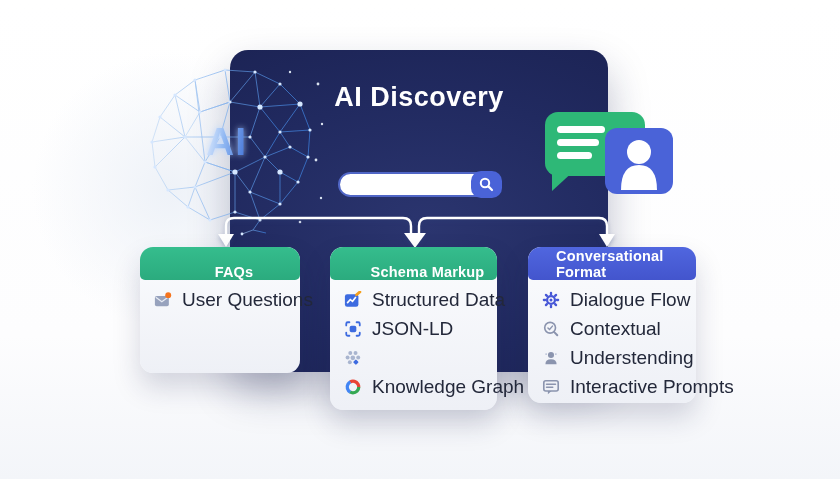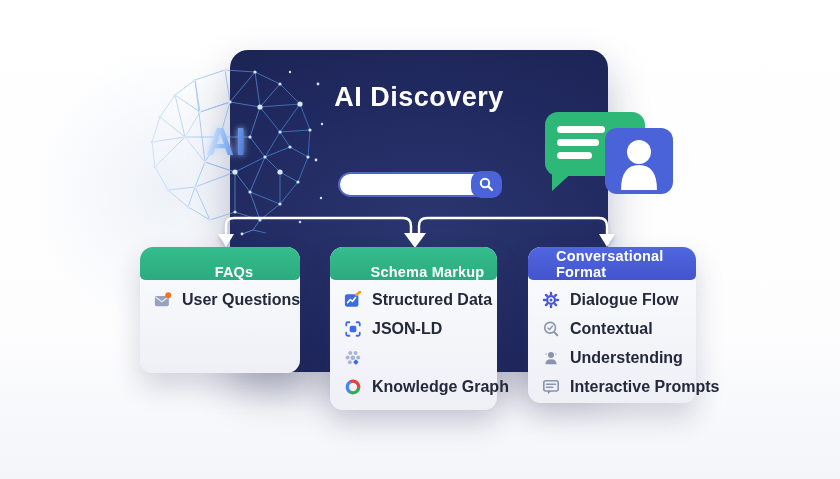--- a/index.html
+++ b/index.html
@@ -67,21 +67,21 @@
   .card-header{
     height:33px;border-radius:13px 13px 5px 5px;
     display:flex;align-items:flex-end;justify-content:center;
     color:#ffffff;font-size:14.5px;font-weight:700;letter-spacing:.2px;padding-left:28px;
   }
   .card-header.green{background:linear-gradient(180deg,#35bd8d,#2bab7e);}
   .card-header.blue{background:linear-gradient(180deg,#5066df,#4355cd);}
   .card-body{padding:5px 8px 6px 14px;}
   .item{display:flex;align-items:center;height:29px;gap:10px;}
   .item .ico{width:18px;height:18px;flex:0 0 18px;display:flex;align-items:center;justify-content:center;}
-  .item .lbl{font-size:16px;font-weight:700;color:#23283a;white-space:nowrap;text-align:center;}
+  .item .lbl{font-size:19px;font-weight:400;color:#23283a;white-space:nowrap;text-align:center;}
   #card-faqs{left:140px;top:247px;width:160px;height:126px;}
   #card-schema{left:330px;top:247px;width:167px;height:163px;}
   #card-conv{left:528px;top:247px;width:168px;height:156px;}
 </style>
 </head>
 <body>
 
 <div class="stage">
 
   <div class="panel"></div>

